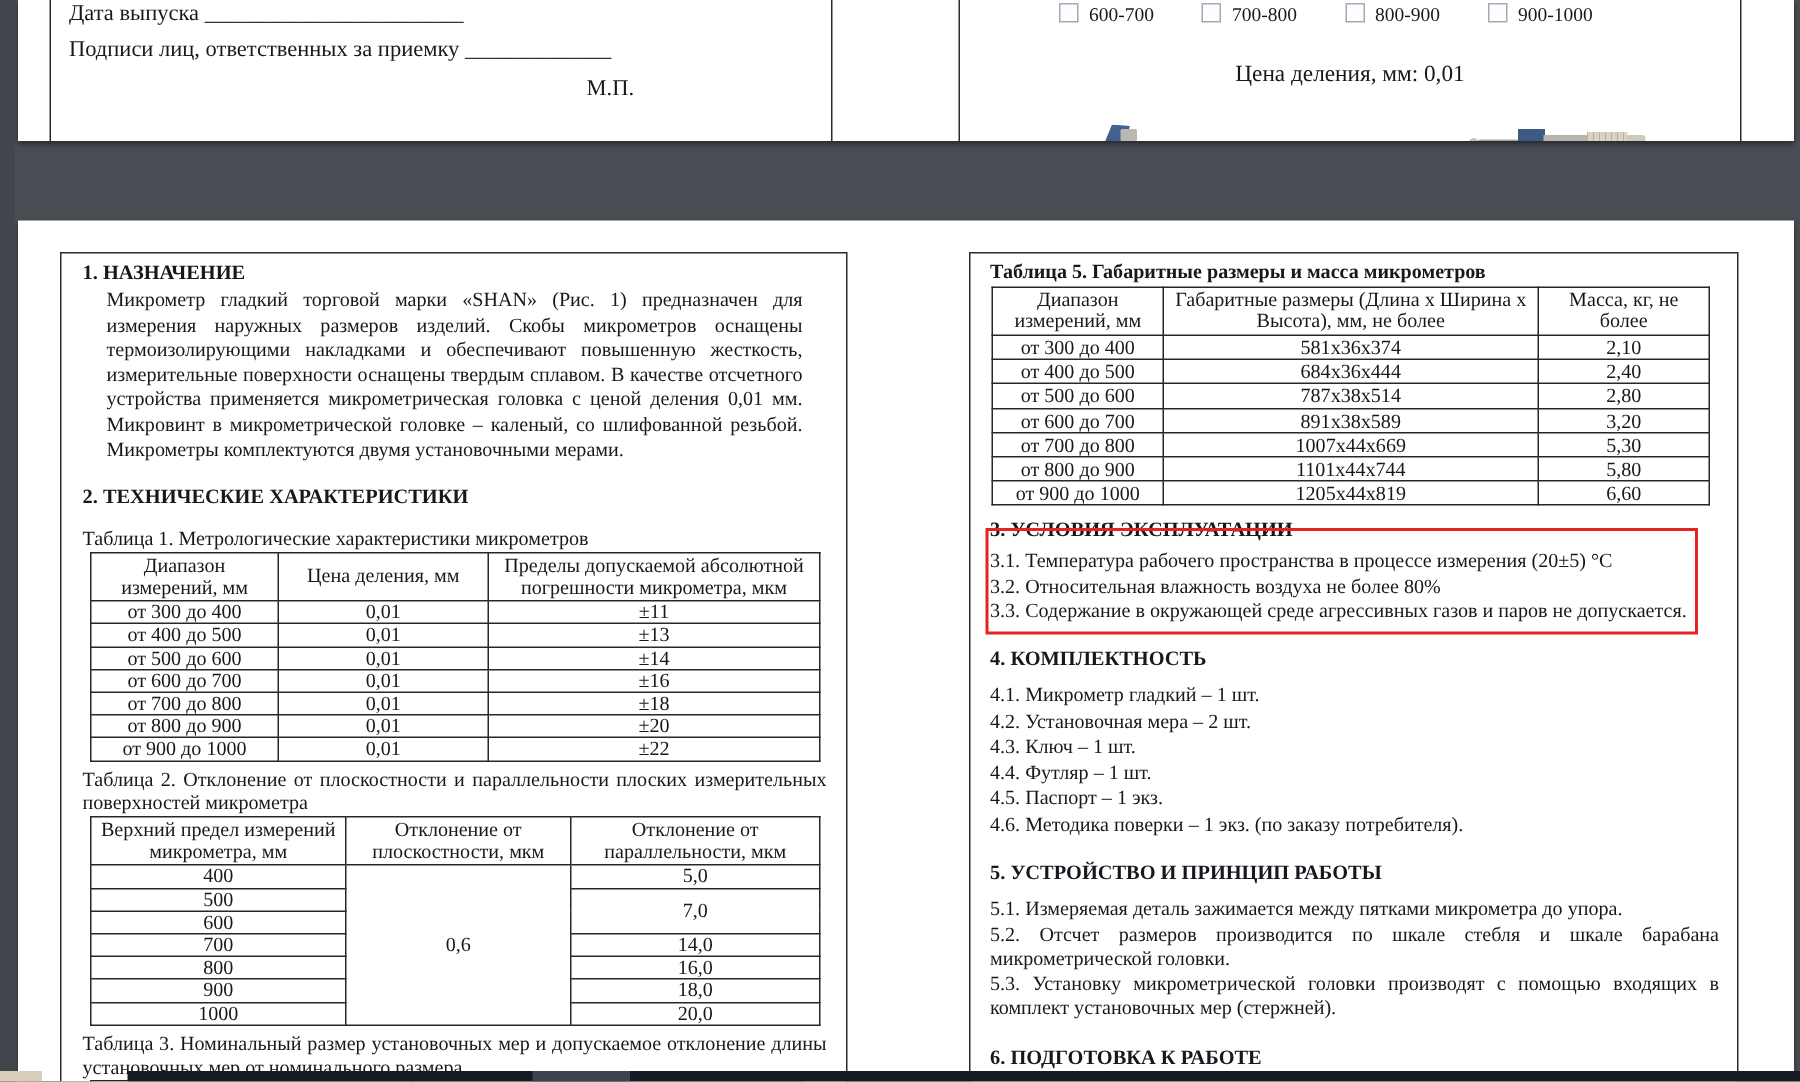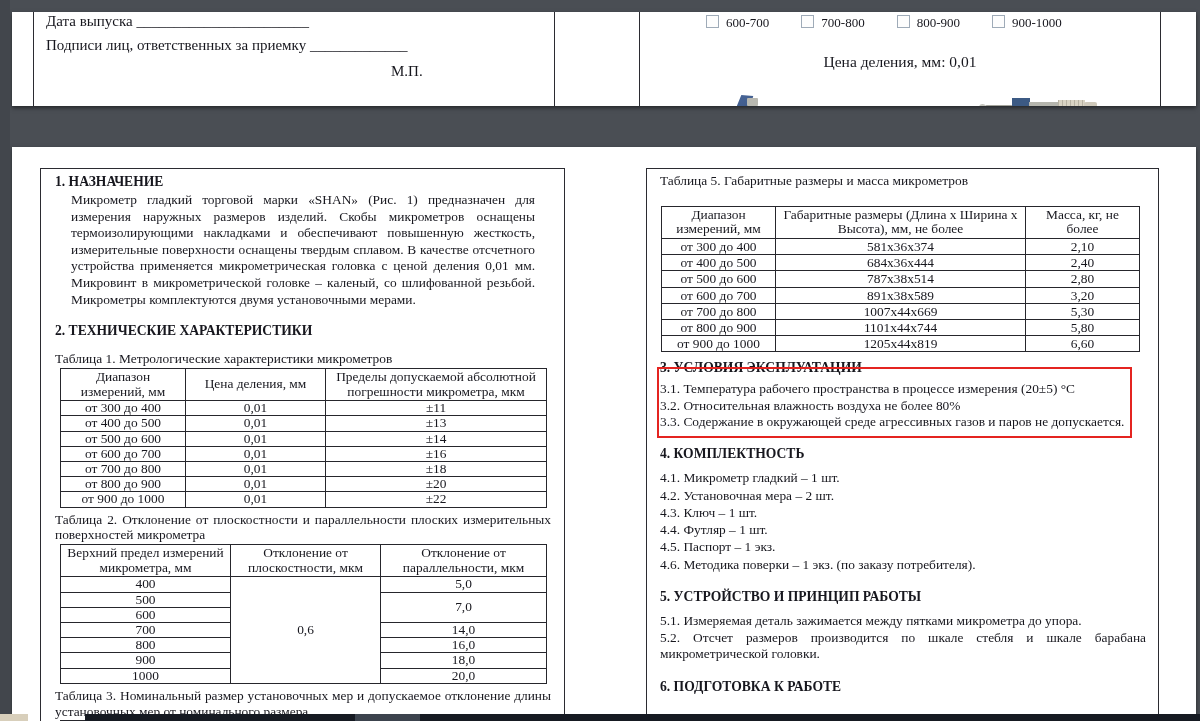--- a/index.html
+++ b/index.html
@@ -1,19 +1,19 @@
 <!DOCTYPE html>
 <html><head>
 <meta charset="utf-8">
 <style>
   html,body{margin:0;padding:0;}
   body{width:1200px;height:721px;position:relative;overflow:hidden;background:#4a4e54;
        font-family:"Liberation Serif","DejaVu Serif",serif;color:#17171e;}
   .page{position:absolute;background:#ffffff;box-shadow:0 2px 4px rgba(0,0,0,.5);overflow:hidden;}
-  #page1{left:12px;top:0;width:1184px;height:94px;margin-top:12px;}
+  #page1{left:12px;top:0;width:1184px;height:94px;}
   #page2{left:12px;top:147px;width:1184px;height:574px;}
   #leftStrip{position:absolute;left:0;top:0;width:10px;height:721px;background:#42464c;z-index:4;}
   
   .pbox{position:absolute;top:-6px;height:113px;border:1.5px solid #2b2b31;border-top:none;background:#fff;}
   #p1boxL{left:21px;width:520px;}
   #p1boxR{left:627px;width:520px;}
   .abs{position:absolute;white-space:nowrap;}
   #p1boxL .abs{font-size:15px;}
   #cbrow{position:absolute;left:66px;top:7px;white-space:nowrap;}
   .cbg{display:inline-block;margin-right:32px;font-size:13px;}
@@ -52,21 +52,21 @@
   .capj{font-size:13.4px;line-height:15.8px;margin:4px 0 1px;text-align:justify;}
   table{border-collapse:collapse;font-size:13.4px;table-layout:fixed;}
   th,td{border:1px solid #26262c;text-align:center;font-weight:normal;padding:0 3px;overflow:hidden;}
   th{line-height:14.6px;padding:1px 3px;font-family:Liberation Serif, serif;}
   #t1,#t3{margin-left:5px;}
   #t1 td,#t2 td{line-height:14.2px;}
   #t2{margin-left:5px;}
   #t3 th.lj{text-align:justify;}
   #t5{margin-left:1px;}
   #t5 td{line-height:15.2px;}
-  #cap5{margin:0 0 17px;}
+  #cap5{margin:0 0 2px;font-weight:bold;}
   .sec3{position:relative;margin-top:8px;}
   .sec3 .items{margin-top:5px;}
   .sec3 .items .num-item{line-height:16.3px;font-size:13.4px;}
   .redbox{position:absolute;left:-3px;right:14px;top:7px;bottom:-8px;border:2px solid #e42420;pointer-events:none;}
   .sp{margin-top:16px;}
   .items{font-size:13.4px;}
   #s4items{margin-top:7px;}
   #s4items .num-item{line-height:17.3px;}
   #s5items{margin-top:8px;}
   #s5items .num-item,#s6items .num-item{line-height:16.6px;text-align:justify;}
@@ -301,20 +301,21 @@
         <div class="num-item">4.3. Ключ – 1 шт.</div>
         <div class="num-item">4.4. Футляр – 1 шт.</div>
         <div class="num-item">4.5. Паспорт – 1 экз.</div>
         <div class="num-item">4.6. Методика поверки – 1 экз. (по заказу потребителя).</div>
       </div>
 
     <div class="hd sp">5. УСТРОЙСТВО И ПРИНЦИП РАБОТЫ</div>
     <div class="items" id="s5items">
         <div class="num-item">5.1. Измеряемая деталь зажимается между пятками микрометра до упора.</div>
         <div class="num-item">5.2. Отсчет размеров производится по шкале стебля и шкале барабана микрометрической головки.</div>
+        <div class="num-item">5.3. Установку микрометрической головки производят с помощью входящих в комплект установочных мер (стержней).</div>
       </div>
 
     <div class="hd sp">6. ПОДГОТОВКА К РАБОТЕ</div>
 
   </div>
 </div>
 
 <div id="taskbar">
   <div id="tb-dark"></div>
   <div id="tb-notch"></div>

